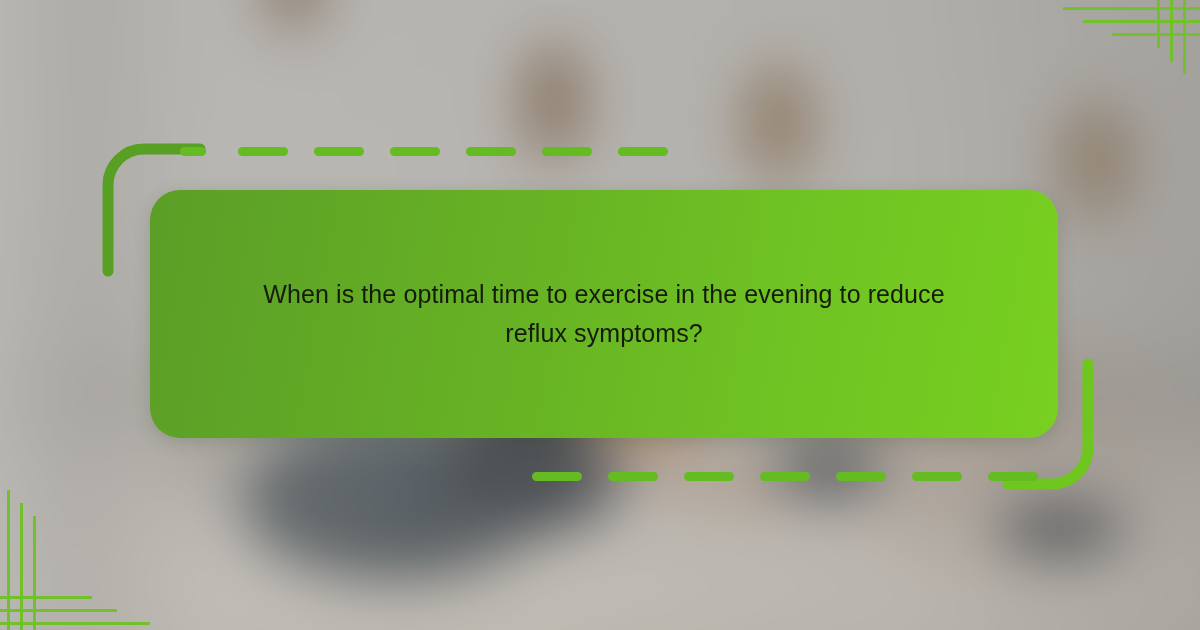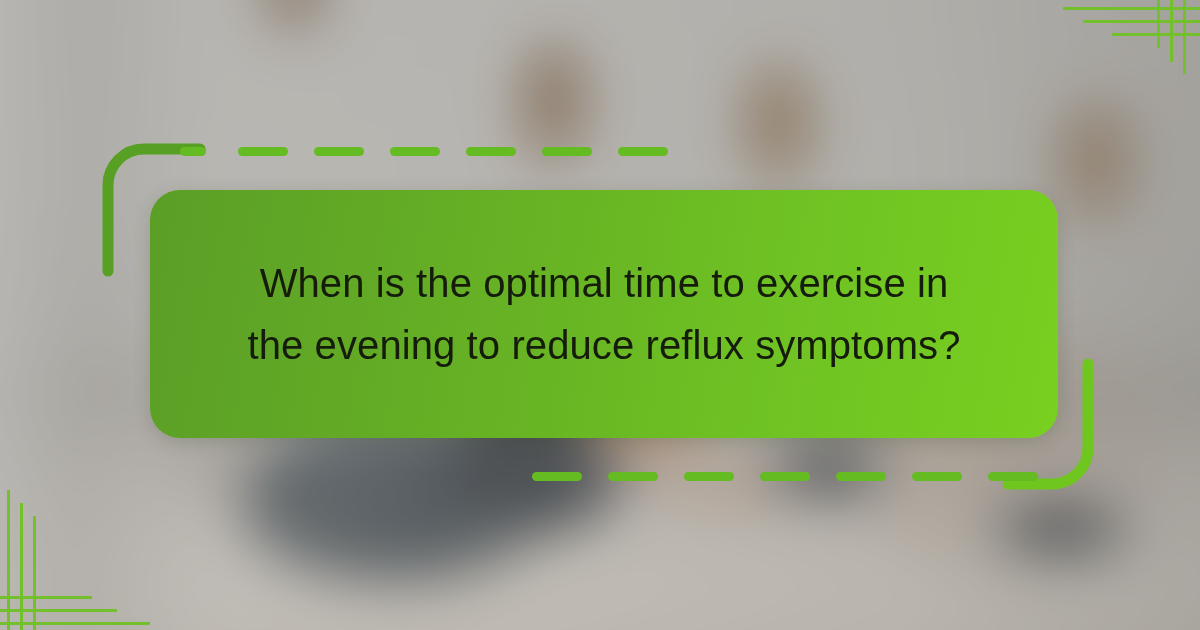--- a/index.html
+++ b/index.html
@@ -160,21 +160,21 @@
     display: flex;
     align-items: center;
     justify-content: center;
     box-sizing: border-box;
     padding: 0 52px;
   }
   .card-text {
     margin: 16px;
     text-align: center;
     color: #151c0c;
-    font-size: 40px;
+    font-size: 25px;
     line-height: 1.55;
     font-weight: 400;
     letter-spacing: 0.1px;
     max-width: 740px;
   }
 </style>
 </head>
 <body>
 
 <div id="stage">

